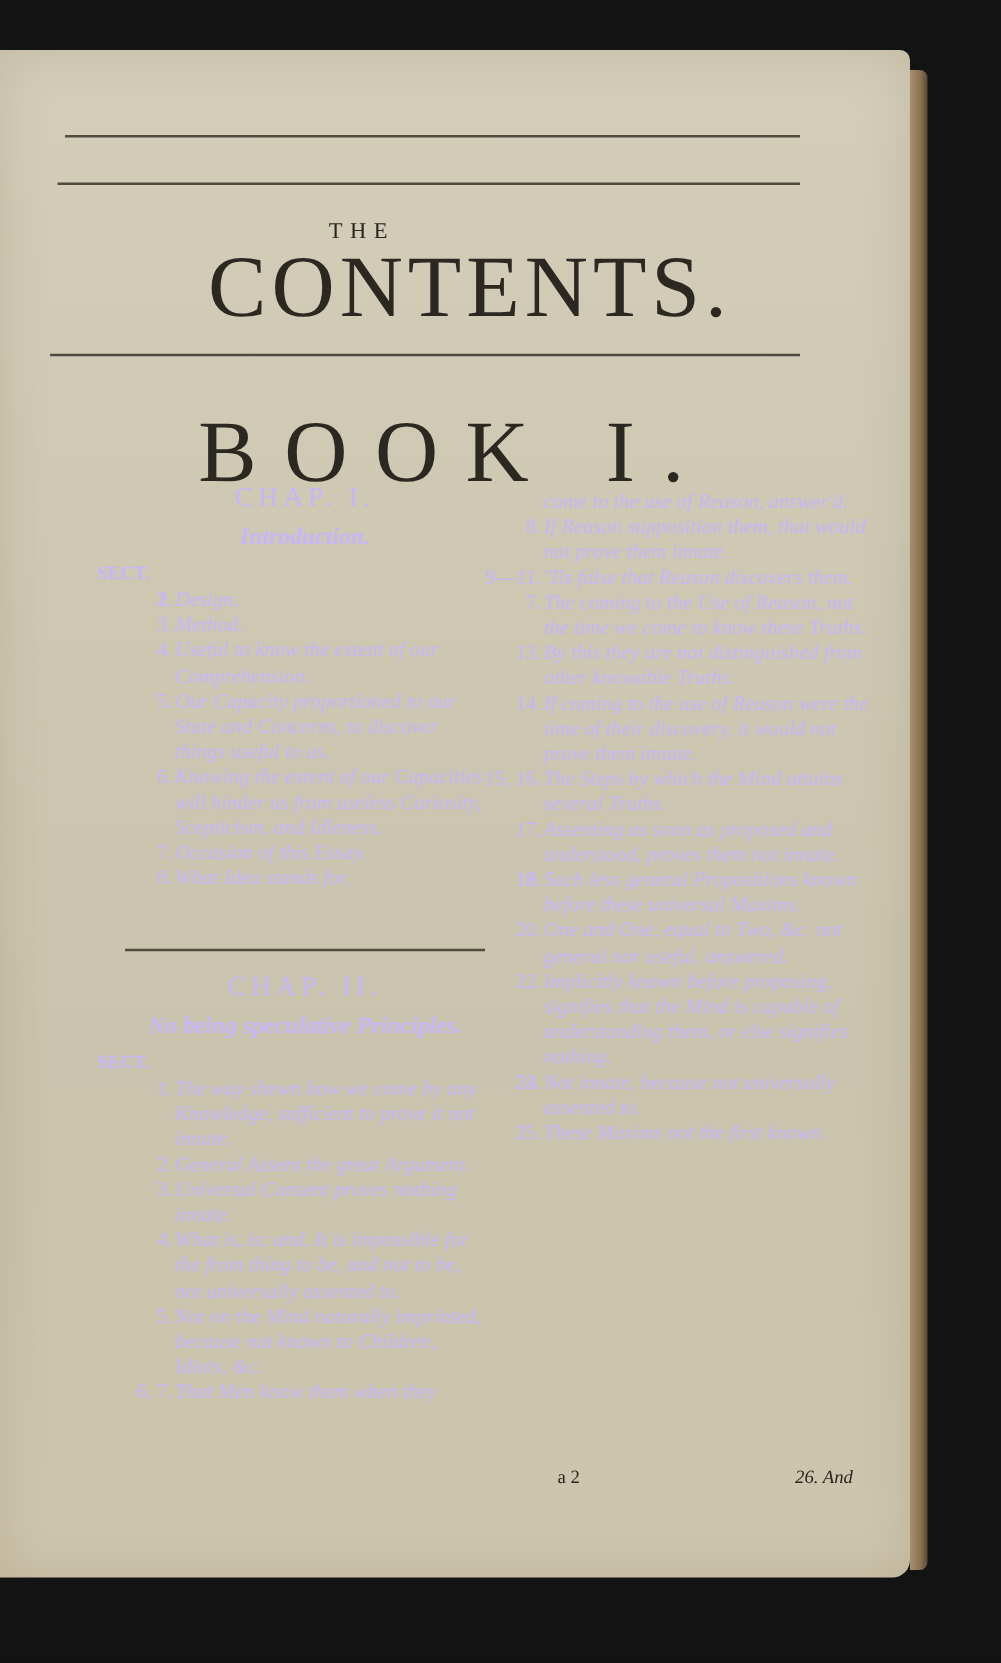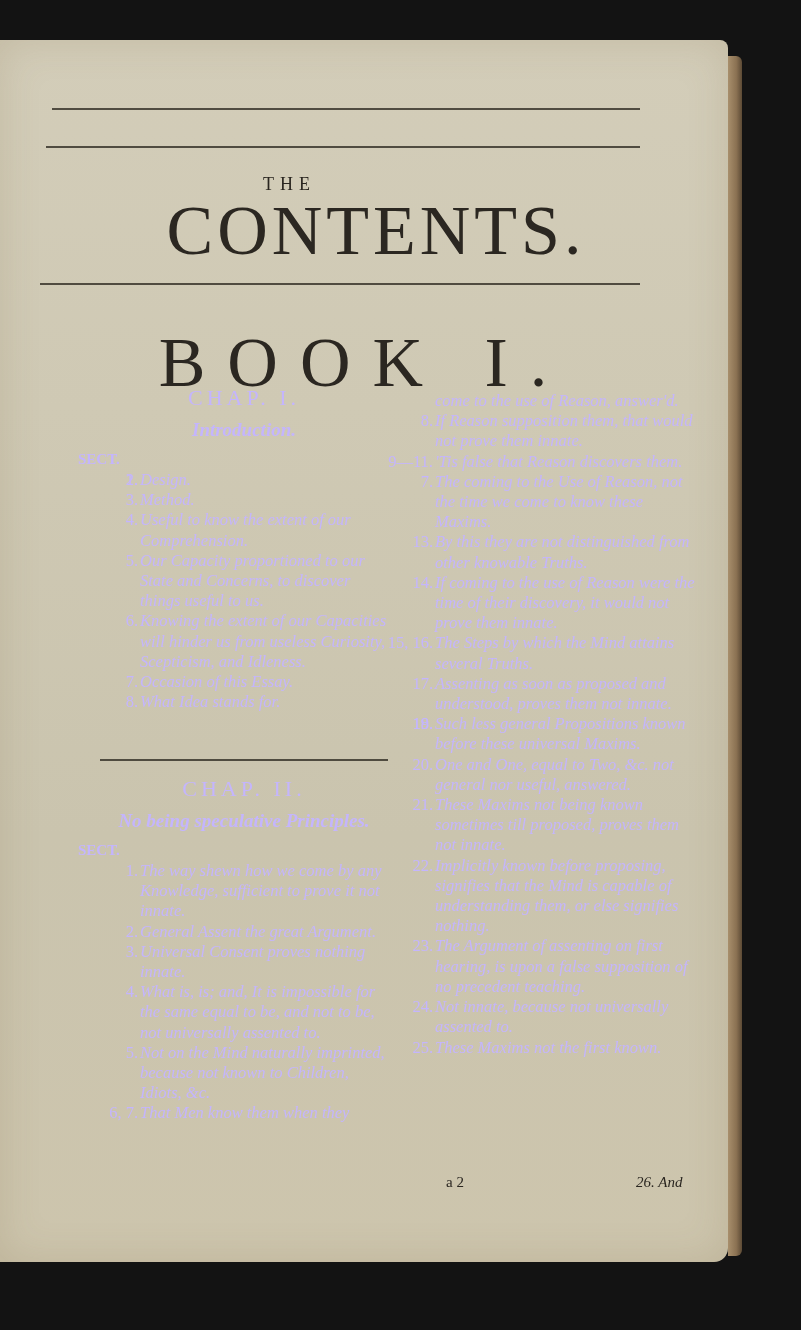--- a/index.html
+++ b/index.html
@@ -67,39 +67,38 @@
 <div class="rule" style="left:100px; top:759px; width:288px; height:1.5px;"></div>
 
 <div class="col" style="left:100px; top:776px; width:288px;">
   <div class="chap">CHAP. II.</div>
   <div class="chap-title">No being speculative Principles.</div>
   <div class="sect">SECT.</div>
   <div>
     <div class="entry"><span class="num">1.</span><span>The way shewn how we come by any Knowledge, sufficient to prove it not innate.</span></div>
     <div class="entry"><span class="num">2.</span><span>General Assent the great Argument.</span></div>
     <div class="entry"><span class="num">3.</span><span>Universal Consent proves nothing innate.</span></div>
-    <div class="entry"><span class="num">4.</span><span>What is, is; and, It is impossible for the same equal to be, and not to be, not universally assented to.</span></div>
+    <div class="entry"><span class="num">4.</span><span>What is, is; and, It is impossible for the from thing to be, and not to be, not universally assented to.</span></div>
     <div class="entry"><span class="num">5.</span><span>Not on the Mind naturally imprinted, because not known to Children, Idiots, &amp;c.</span></div>
     <div class="entry"><span class="num">6, 7.</span><span>That Men know them when they</span></div>
   </div>
 </div>
 
 <div class="col" style="left:395px; top:391px; width:302px;">
   <div class="entry"><span class="num"></span><span>come to the use of Reason, answer'd.</span></div>
   <div class="entry"><span class="num">8.</span><span>If Reason supposition them, that would not prove them innate.</span></div>
   <div class="entry"><span class="num">9—11.</span><span>'Tis false that Reason discovers them.</span></div>
-  <div class="entry"><span class="num">7.</span><span>The coming to the Use of Reason, not the time we come to know these Maxims.</span></div>
+  <div class="entry"><span class="num">7.</span><span>The coming to the Use of Reason, not the time we come to know these Truths.</span></div>
   <div class="entry"><span class="num">13.</span><span>By this they are not distinguished from other knowable Truths.</span></div>
   <div class="entry"><span class="num">14.</span><span>If coming to the use of Reason were the time of their discovery, it would not prove them innate.</span></div>
   <div class="entry"><span class="num">15, 16.</span><span>The Steps by which the Mind attains several Truths.</span></div>
   <div class="entry"><span class="num">17.</span><span>Assenting as soon as proposed and understood, proves them not innate.</span></div>
   <div class="entry"><span class="num">18.</span></div>
   <div class="entry"><span class="num">19.</span><span>Such less general Propositions known before these universal Maxims.</span></div>
   <div class="entry"><span class="num">20.</span><span>One and One, equal to Two, &amp;c. not general nor useful, answered.</span></div>
-  <div class="entry"><span class="num">21.</span><span>These Maxims not being known sometimes till proposed, proves them not innate.</span></div>
   <div class="entry"><span class="num">22.</span><span>Implicitly known before proposing, signifies that the Mind is capable of understanding them, or else signifies nothing.</span></div>
-  <div class="entry"><span class="num">23.</span><span>The Argument of assenting on first hearing, is upon a false supposition of no precedent teaching.</span></div>
+  <div class="entry"><span class="num">23.</span></div>
   <div class="entry"><span class="num">24.</span><span>Not innate, because not universally assented to.</span></div>
   <div class="entry"><span class="num">25.</span><span>These Maxims not the first known.</span></div>
 </div>
 
 <div class="catch" style="left:446px; top:1174px;">a 2</div>
 <div class="catch" style="left:636px; top:1174px; font-style:italic;">26. And</div>
 
 </body></html>

